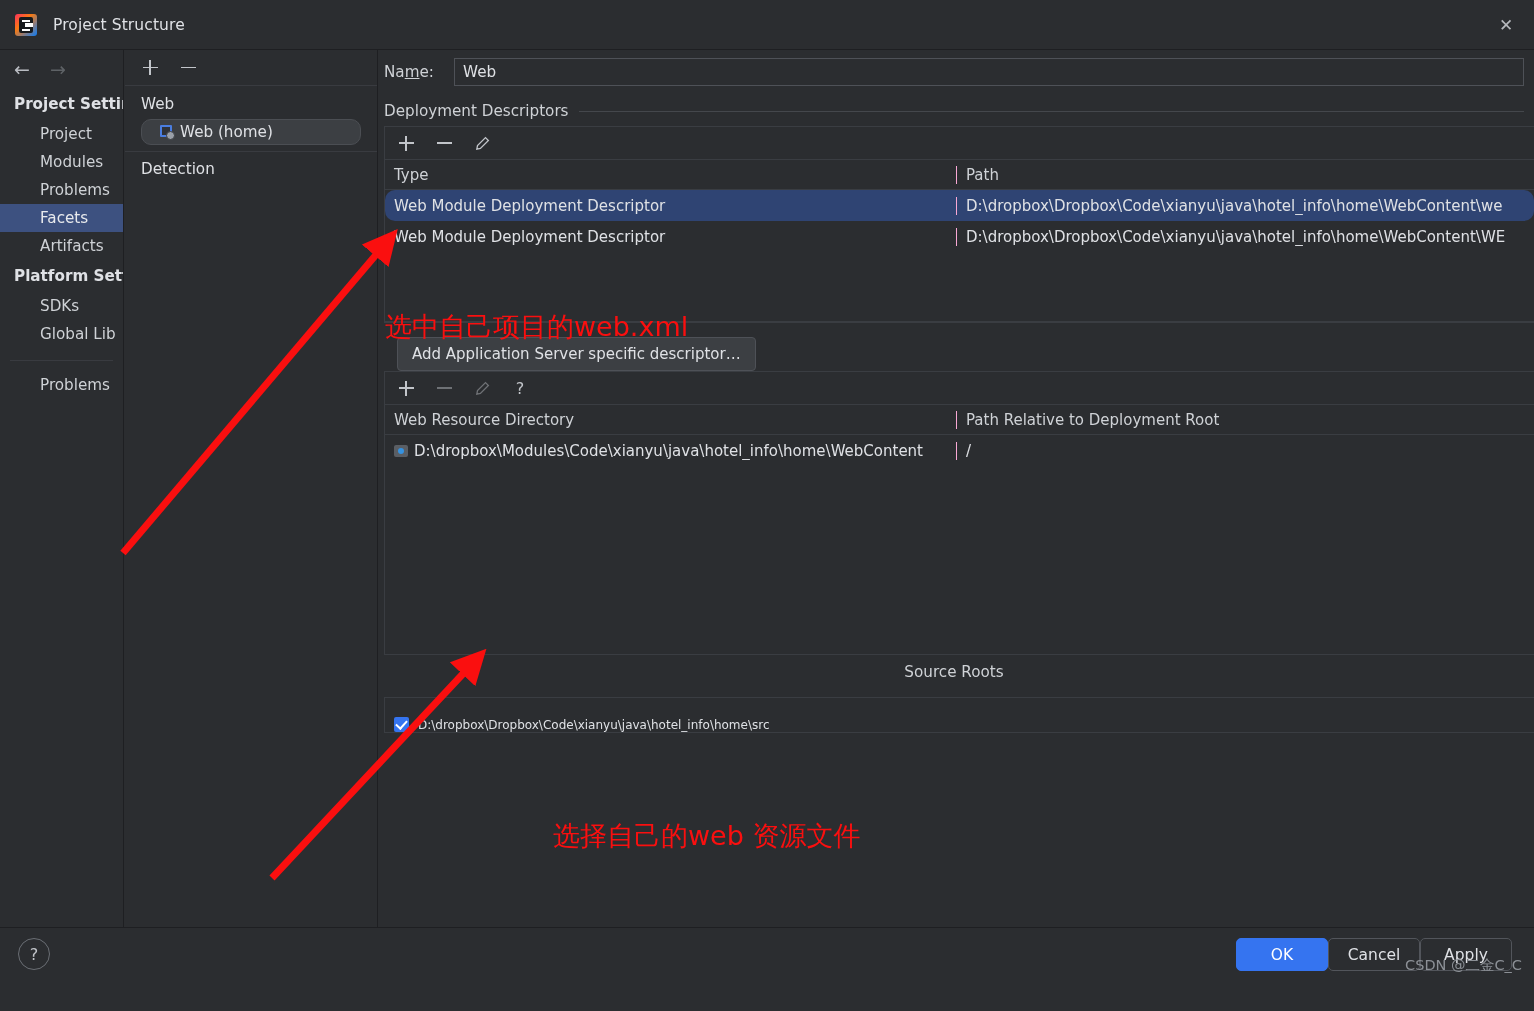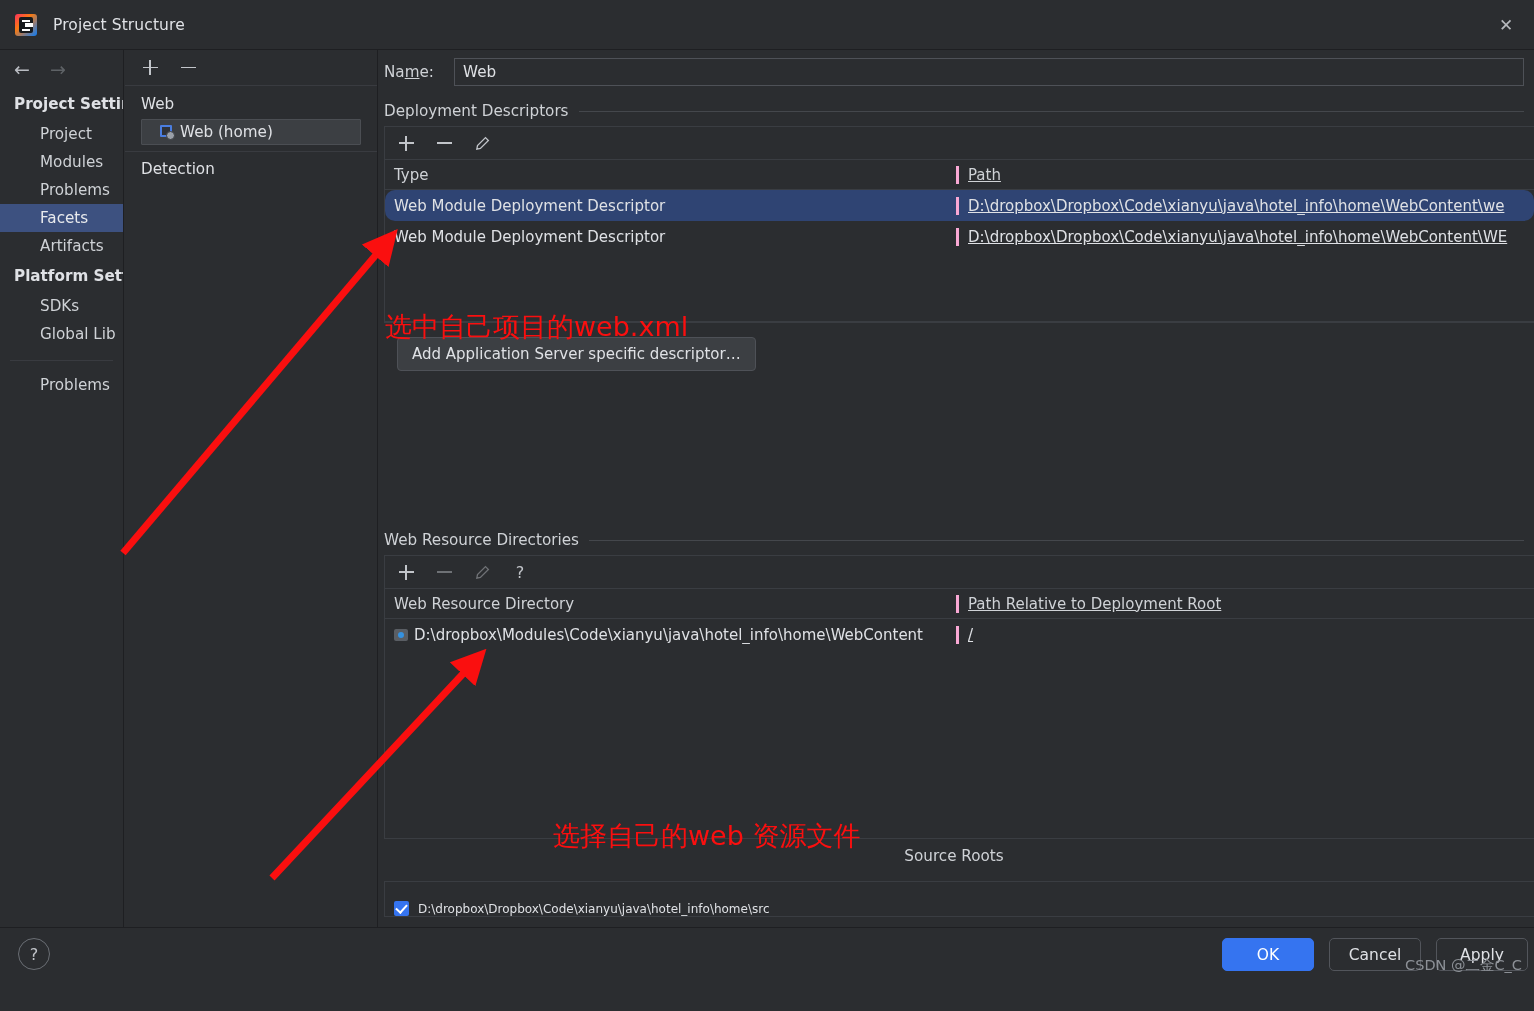--- a/index.html
+++ b/index.html
@@ -84,21 +84,21 @@
     content:""; position:absolute; background:#c2c5ca;
   }
   .ic-plus::before { width:15px; height:1.6px; }
   .ic-plus::after { width:1.6px; height:15px; }
   .ic-minus::before { content:""; position:absolute; width:15px; height:1.6px; background:#c2c5ca; }
   .ic-pencil svg { display:block; }
 
   .tree-root { font-size: 15.2px; color: #dfe1e5; padding: 9px 0 6px 16px; }
   .tree-child {
     margin: 0 16px; height: 26px; display: flex; align-items: center;
-    padding-left: 18px; border-radius: 1px; font-size: 15.2px; cursor: pointer;
+    padding-left: 18px; border-radius: 10px; font-size: 15.2px; cursor: pointer;
   }
   .tree-child.selected { background: #3c3f43; border: 1px solid #4b4e53; }
   .web-icon {
     width: 15px; height: 15px; margin-right: 5px; position: relative; flex: none;
   }
   .web-icon .sq {
     position: absolute; left: 0; top: 0; width: 12px; height: 12px;
     border: 2px solid #4a7ddf; border-radius: 1px; background: #2f3238;
   }
   .web-icon .globe {
@@ -142,21 +142,21 @@
     display: flex; height: 30px; align-items: center;
     border-bottom: 1px solid #3a3d42; font-size: 15px; color: #cfd2d6;
   }
   .tbl-head .col { padding-left: 9px; white-space: nowrap; overflow: hidden; }
   .tbl-row {
     display: flex; height: 31px; align-items: center;
     font-size: 15px; color: #dfe1e5; cursor: pointer; border-radius: 10px;
   }
   .tbl-row.selected { background: #2f4473; }
   .tbl-row .col { padding-left: 9px; white-space: nowrap; overflow: hidden; }
-  .col-sep { border-left: 3px solid #f9a8d4; text-decoration: underline; }
+  .col-sep { border-left: 1px solid #f9a8d4; }
   .c-type { width: 571px; flex: none; }
   .c-path { flex: 1; }
 
   .desc-empty { height: 70px; border-bottom: 1px solid #3a3d42; }
 
   .annot-red {
     position: absolute; color: #fa0f0f; font-size: 27px;
     font-family: "DejaVu Sans", "Liberation Sans", sans-serif;
     white-space: nowrap; pointer-events: none;
   }
@@ -193,21 +193,21 @@
   .bottombar {
     position: absolute; left: 0; bottom: 0; width: 1534px; height: 54px;
     background: #2b2d30; border-top: 1px solid #1e1f22;
   }
   .help-btn {
     position: absolute; left: 18px; top: 10px; width: 32px; height: 32px;
     border: 1px solid #6a6e74; border-radius: 50%;
     display: flex; align-items: center; justify-content: center;
     color: #c2c5ca; font-size: 16px; cursor: pointer;
   }
-  .btn-row { position: absolute; right: 6px; top: 10px; display: flex; gap: 15px; }
+  .btn-row { position: absolute; right: 22px; top: 10px; display: flex; gap: 0; }
   .dlg-btn {
     min-width: 92px; height: 33px; border-radius: 5px; font-size: 15.5px;
     display: flex; align-items: center; justify-content: center; cursor: pointer;
     font-family: "DejaVu Sans", "Liberation Sans", sans-serif;
   }
   .dlg-btn.primary { background: #3574f0; color: #ffffff; border: 1px solid #3574f0; }
   .dlg-btn.normal { background: #2b2d30; color: #dfe1e5; border: 1px solid #52555b; }
 
   .watermark {
     position: absolute; right: 12px; bottom: 6px;
@@ -303,24 +303,20 @@
         <div class="col c-type">Web Module Deployment Descriptor</div>
         <div class="col c-path col-sep">D:\dropbox\Dropbox\Code\xianyu\java\hotel_info\home\WebContent\WE</div>
       </div>
       <div class="desc-empty"></div>
     </div>
 
     <div style="margin-left:18px; margin-top:14px;">
       <button class="btn">Add Application Server specific descriptor…</button>
     </div>
 
-    <div class="sect-header" style="margin-top:160px;">
-      <span class="sect-title">Web Resource Directories</span>
-      <span class="sect-rule"></span>
-    </div>
 
     <div class="wrd-box">
       <div class="table-toolbar">
         <span class="tb-icon ic-plus"></span>
         <span class="tb-icon ic-minus" style="opacity:.45"></span>
         <span class="tb-icon ic-pencil" style="opacity:.45">
           <svg width="17" height="17" viewBox="0 0 17 17">
               <path d="M11.5 2.6l2.9 2.9-8 8-3.6.7.7-3.6z" fill="none" stroke="#c2c5ca" stroke-width="1.3"></path>
             </svg>
         </span>

